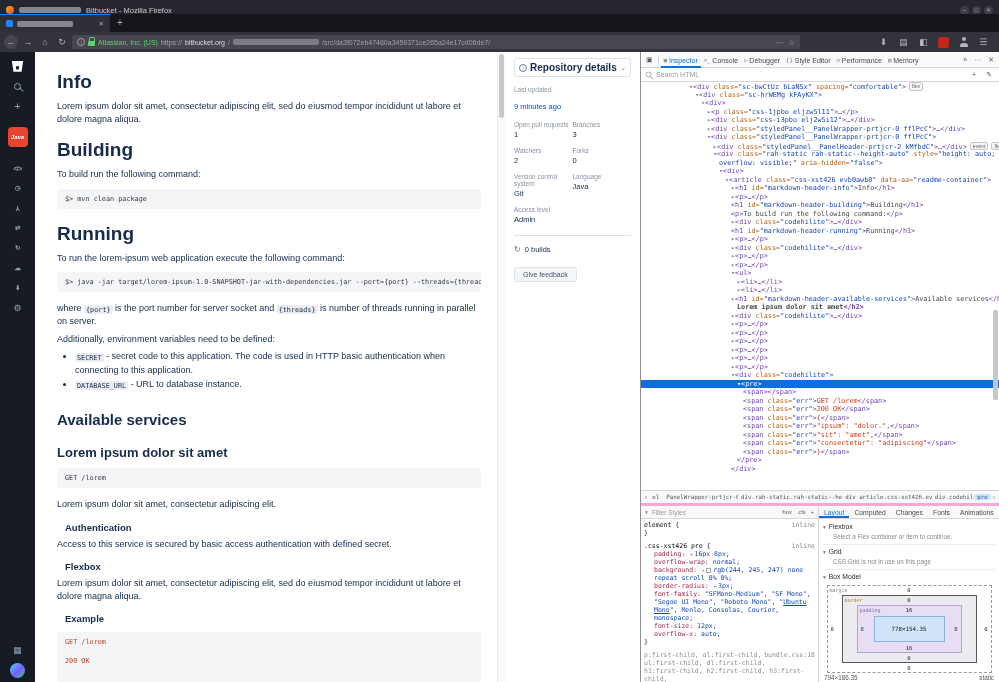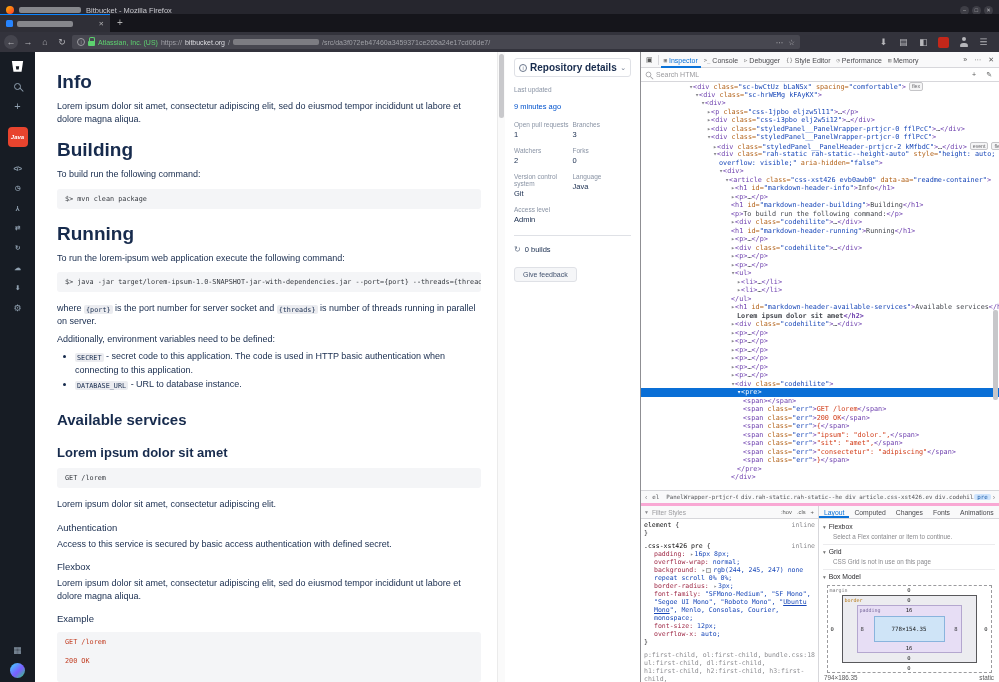--- a/index.html
+++ b/index.html
@@ -48,21 +48,21 @@
   .flip .glyph{display:inline-block;transform:rotate(180deg)}
   .bb-spacer{flex:1}
   .bb-user{width:15px;height:15px;border-radius:50%;background:linear-gradient(135deg,#3ddcff,#7b5cff 55%,#2bd46f)}
 
   
   .readme{position:absolute;left:35px;top:52px;width:462px;height:630px;background:#fff;color:#172b4d;padding:5px 16px 0 22px;overflow:hidden}
   .readme-filename{font-size:10px;font-weight:bold;margin-bottom:6px}
   .readme h1{font-size:19px;font-weight:bold;margin:14px 0 7px}
   .readme h1.small{font-size:15px;margin-top:19px}
   .readme h2{font-size:13px;font-weight:bold;margin:17px 0 7px}
-  .readme h3{font-size:9.5px;font-weight:normal;margin:11px 0 5px}
+  .readme h3{font-size:9.5px;font-weight:bold;margin:11px 8px 5px}
   .readme p{font-size:9px;line-height:1.4;margin:5px 0}
   .readme pre.code{background:#f4f5f7;border-radius:3px;padding:6px 8px;font-family:"DejaVu Sans Mono",monospace;font-size:6.8px;color:#35393f;margin:8px 0 10px;white-space:pre;overflow:hidden}
   .readme .red{color:#c13c20}
   .readme ul{margin:4px 0 8px 18px}
   .readme li{font-size:9px;line-height:1.55}
   code.inline{font-family:"DejaVu Sans Mono",monospace;font-size:6.8px;background:#ebecf0;border-radius:2px;padding:0.5px 2px;color:#172b4d}
   .example .exline{min-height:9.4px;line-height:9.4px;font-size:6.8px}
   .readme-scroll{position:absolute;left:497px;top:52px;width:8px;height:630px;background:#fafafa;border-left:1px solid #ebebeb}
   .readme-scroll .thumb{margin:2px 1px;height:64px;background:#c9c9cc;border-radius:3px}
 
@@ -408,21 +408,20 @@
         <div class="tl" style="padding-left: 90px;"><span class="c-g"> </span><span class="c-t">&lt;p&gt;</span><span class="c-x">To build run the following command:</span><span class="c-t">&lt;/p&gt;</span></div>
         <div class="tl" style="padding-left: 90px;"><span class="c-g">▸</span><span class="c-t">&lt;div </span><span class="c-a">class=</span><span class="c-v">"codehilite"</span><span class="c-t">&gt;</span><span class="c-x">…</span><span class="c-t">&lt;/div&gt;</span></div>
         <div class="tl" style="padding-left: 90px;"><span class="c-g"> </span><span class="c-t">&lt;h1 </span><span class="c-a">id=</span><span class="c-v">"markdown-header-running"</span><span class="c-t">&gt;</span><span class="c-x">Running</span><span class="c-t">&lt;/h1&gt;</span></div>
         <div class="tl" style="padding-left: 90px;"><span class="c-g">▸</span><span class="c-t">&lt;p&gt;</span><span class="c-x">…</span><span class="c-t">&lt;/p&gt;</span></div>
         <div class="tl" style="padding-left: 90px;"><span class="c-g">▸</span><span class="c-t">&lt;div </span><span class="c-a">class=</span><span class="c-v">"codehilite"</span><span class="c-t">&gt;</span><span class="c-x">…</span><span class="c-t">&lt;/div&gt;</span></div>
         <div class="tl" style="padding-left: 90px;"><span class="c-g">▸</span><span class="c-t">&lt;p&gt;</span><span class="c-x">…</span><span class="c-t">&lt;/p&gt;</span></div>
         <div class="tl" style="padding-left: 90px;"><span class="c-g">▸</span><span class="c-t">&lt;p&gt;</span><span class="c-x">…</span><span class="c-t">&lt;/p&gt;</span></div>
         <div class="tl" style="padding-left: 90px;"><span class="c-g">▾</span><span class="c-t">&lt;ul&gt;</span></div>
         <div class="tl" style="padding-left: 96px;"><span class="c-g">▸</span><span class="c-t">&lt;li&gt;</span><span class="c-x">…</span><span class="c-t">&lt;/li&gt;</span></div>
         <div class="tl" style="padding-left: 96px;"><span class="c-g">▸</span><span class="c-t">&lt;li&gt;</span><span class="c-x">…</span><span class="c-t">&lt;/li&gt;</span></div>
-        <div class="tl" style="padding-left: 90px;"><span class="c-g"> </span><span class="c-t">&lt;/ul&gt;</span></div>
         <div class="tl" style="padding-left: 90px;"><span class="c-g">▸</span><span class="c-t">&lt;h1 </span><span class="c-a">id=</span><span class="c-v">"markdown-header-available-services"</span><span class="c-t">&gt;</span><span class="c-x">Available services</span><span class="c-t">&lt;/h1&gt;</span></div>
         <div class="tl" style="padding-left: 96px; font-weight: bold;"><span class="c-x">Lorem ipsum dolor sit amet</span><span class="c-t">&lt;/h2&gt;</span></div>
         <div class="tl" style="padding-left: 90px;"><span class="c-g">▸</span><span class="c-t">&lt;div </span><span class="c-a">class=</span><span class="c-v">"codehilite"</span><span class="c-t">&gt;</span><span class="c-x">…</span><span class="c-t">&lt;/div&gt;</span></div>
         <div class="tl" style="padding-left: 90px;"><span class="c-g">▸</span><span class="c-t">&lt;p&gt;</span><span class="c-x">…</span><span class="c-t">&lt;/p&gt;</span></div>
         <div class="tl" style="padding-left: 90px;"><span class="c-g">▸</span><span class="c-t">&lt;p&gt;</span><span class="c-x">…</span><span class="c-t">&lt;/p&gt;</span></div>
         <div class="tl" style="padding-left: 90px;"><span class="c-g">▸</span><span class="c-t">&lt;p&gt;</span><span class="c-x">…</span><span class="c-t">&lt;/p&gt;</span></div>
         <div class="tl" style="padding-left: 90px;"><span class="c-g">▸</span><span class="c-t">&lt;p&gt;</span><span class="c-x">…</span><span class="c-t">&lt;/p&gt;</span></div>
         <div class="tl" style="padding-left: 90px;"><span class="c-g">▸</span><span class="c-t">&lt;p&gt;</span><span class="c-x">…</span><span class="c-t">&lt;/p&gt;</span></div>
         <div class="tl" style="padding-left: 90px;"><span class="c-g">▸</span><span class="c-t">&lt;p&gt;</span><span class="c-x">…</span><span class="c-t">&lt;/p&gt;</span></div>
         <div class="tl" style="padding-left: 90px;"><span class="c-g">▾</span><span class="c-t">&lt;div </span><span class="c-a">class=</span><span class="c-v">"codehilite"</span><span class="c-t">&gt;</span></div>

